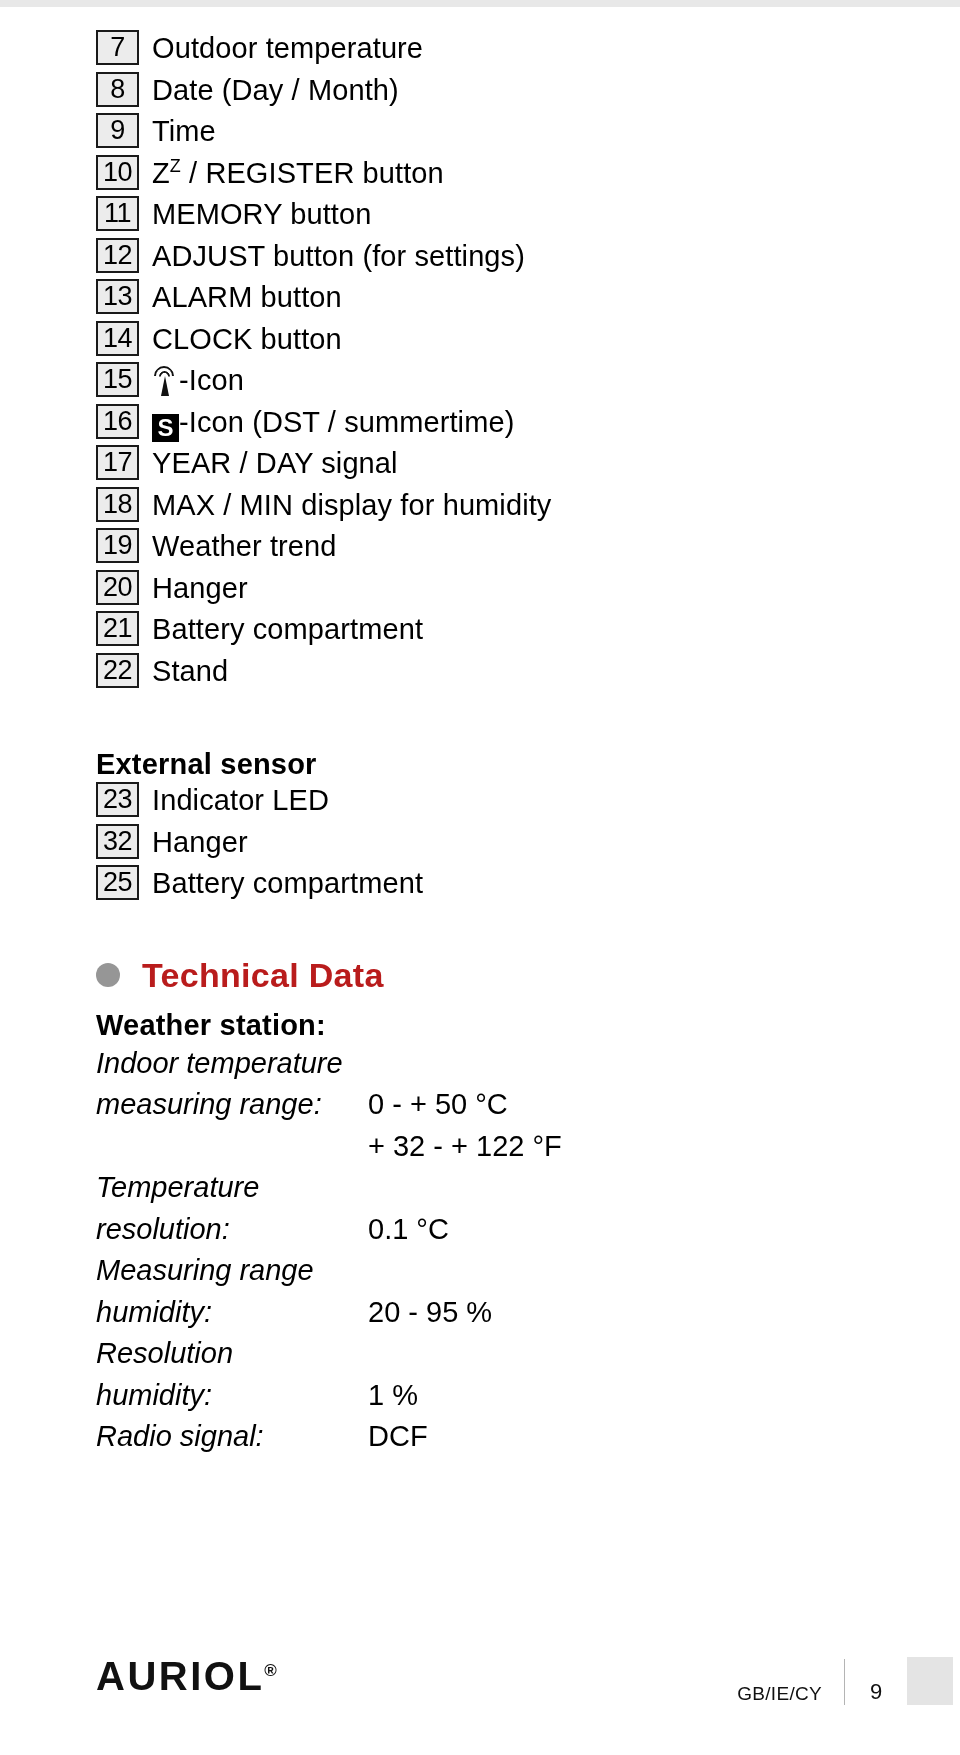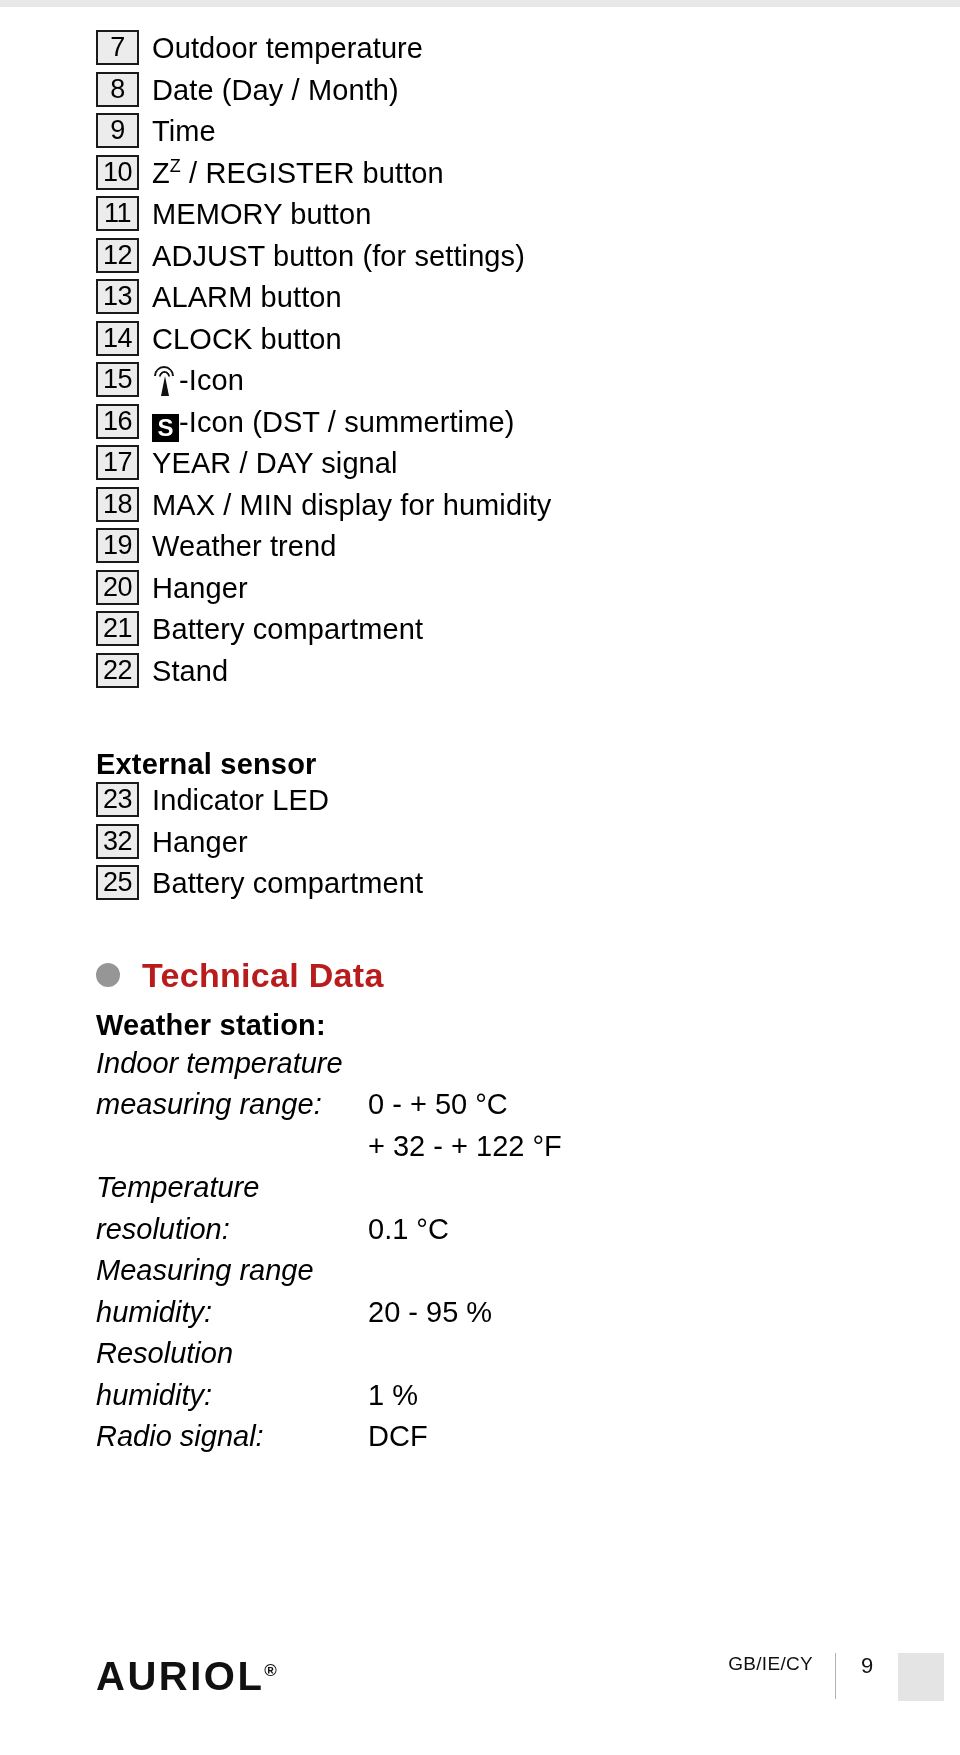--- a/index.html
+++ b/index.html
@@ -189,24 +189,24 @@
     font-family: "Liberation Sans", sans-serif;
   }
   .brand .reg {
     font-size: 17px;
     vertical-align: super;
     letter-spacing: 0;
     font-weight: 700;
   }
   .footer-right {
     position: absolute;
-    right: 16px;
+    right: 7px;
     bottom: 50px;
     display: flex;
-    align-items: flex-start;
+    align-items: flex-end;
     height: 52px;
   }
   .locale {
     font-size: 19px;
     color: #111;
     letter-spacing: 0.3px;
     font-weight: 400;
     padding-right: 22px;
   }
   .vrule {

